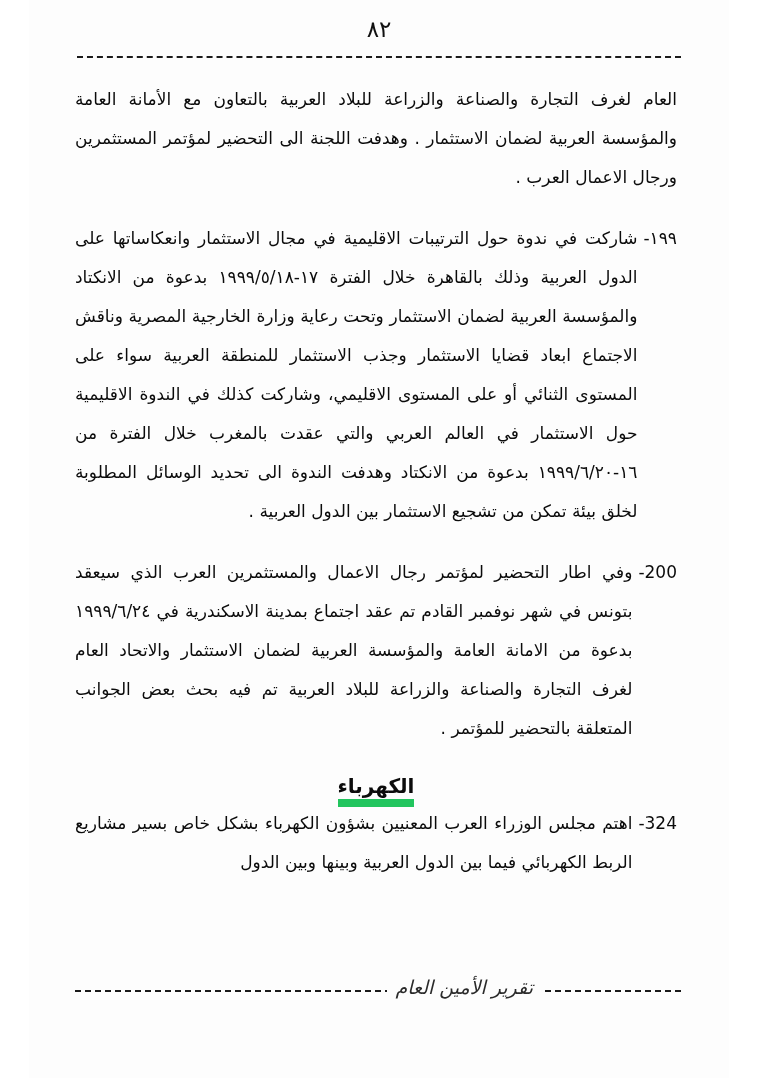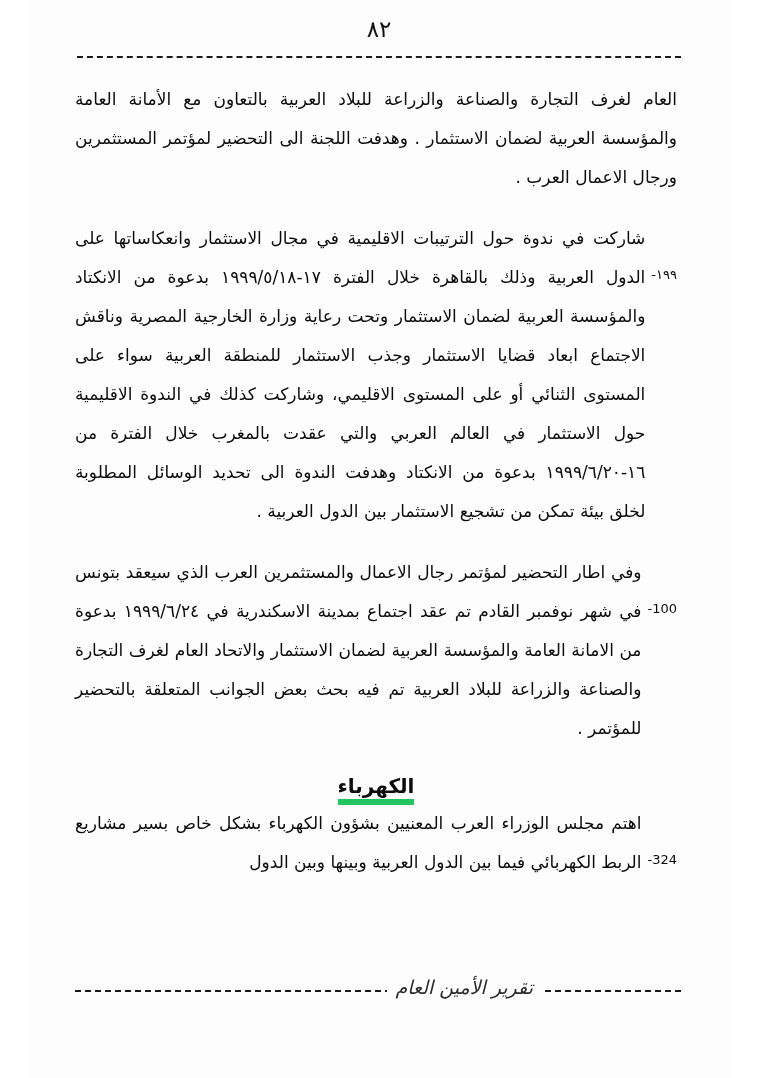--- a/index.html
+++ b/index.html
@@ -38,25 +38,24 @@
   }
 
   .para {
     display: flex;
     flex-direction: row;
     margin-bottom: 22px;
   }
 
   .marker {
     flex: 0 0 auto;
-    font-size: 13px;
+    font-size: 17px;
     line-height: 39px;
     white-space: nowrap;
     padding-left: 6px;
-    margin-top: 36px;
   }
 
   .body-text {
     flex: 1 1 auto;
     font-size: 17px;
     line-height: 39px;
     text-align: justify;
     text-justify: inter-word;
     letter-spacing: 0px;
   }
@@ -65,21 +64,21 @@
     text-align: justify;
   }
 
   .section-heading {
     margin: 26px 0 6px 0;
     text-align: center;
     font-size: 20px;
     font-weight: bold;
   }
   .section-heading span {
-    border-bottom: 6px solid #22c55e;
+    border-bottom: 8px solid #22c55e;
     padding-bottom: 1px;
   }
 
   .footer {
     position: absolute;
     bottom: 62px;
     left: 0;
     right: 0;
     height: 40px;
   }
@@ -118,21 +117,21 @@
     <div class="para no-marker">
       <div class="body-text">العام لغرف التجارة والصناعة والزراعة للبلاد العربية بالتعاون مع الأمانة العامة والمؤسسة العربية لضمان الاستثمار . وهدفت اللجنة الى التحضير لمؤتمر المستثمرين ورجال الاعمال العرب .</div>
     </div>
 
     <div class="para">
       <div class="marker">١٩٩-</div>
       <div class="body-text">شاركت في ندوة حول الترتيبات الاقليمية في مجال الاستثمار وانعكاساتها على الدول العربية وذلك بالقاهرة خلال الفترة ١٧-١٩٩٩/٥/١٨ بدعوة من الانكتاد والمؤسسة العربية لضمان الاستثمار وتحت رعاية وزارة الخارجية المصرية وناقش الاجتماع ابعاد قضايا الاستثمار وجذب الاستثمار للمنطقة العربية سواء على المستوى الثنائي أو على المستوى الاقليمي، وشاركت كذلك في الندوة الاقليمية حول الاستثمار في العالم العربي والتي عقدت بالمغرب خلال الفترة من ١٦-١٩٩٩/٦/٢٠ بدعوة من الانكتاد وهدفت الندوة الى تحديد الوسائل المطلوبة لخلق بيئة تمكن من تشجيع الاستثمار بين الدول العربية .</div>
     </div>
 
     <div class="para">
-      <div class="marker">100-</div>
+      <div class="marker">200-</div>
       <div class="body-text">وفي اطار التحضير لمؤتمر رجال الاعمال والمستثمرين العرب الذي سيعقد بتونس في شهر نوفمبر القادم تم عقد اجتماع بمدينة الاسكندرية في ١٩٩٩/٦/٢٤ بدعوة من الامانة العامة والمؤسسة العربية لضمان الاستثمار والاتحاد العام لغرف التجارة والصناعة والزراعة للبلاد العربية تم فيه بحث بعض الجوانب المتعلقة بالتحضير للمؤتمر .</div>
     </div>
 
     <div class="section-heading">
       <span>الكهرباء</span>
     </div>
 
     <div class="para">
       <div class="marker">324-</div>
       <div class="body-text">اهتم مجلس الوزراء العرب المعنيين بشؤون الكهرباء بشكل خاص بسير مشاريع الربط الكهربائي فيما بين الدول العربية وبينها وبين الدول</div>

